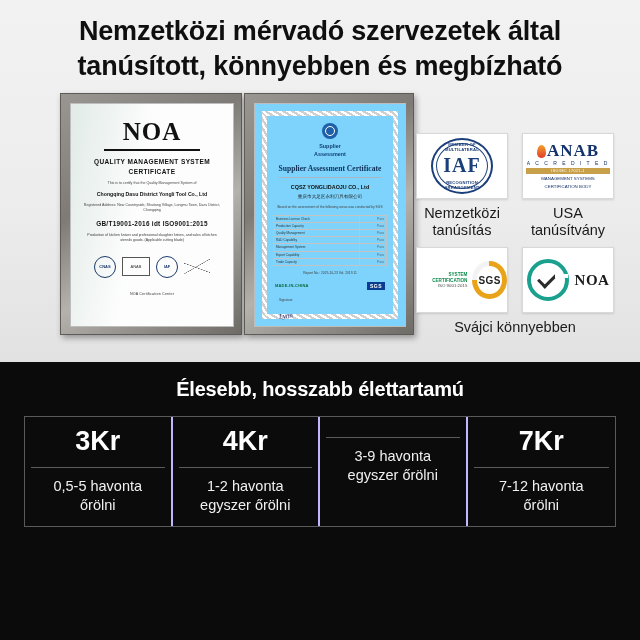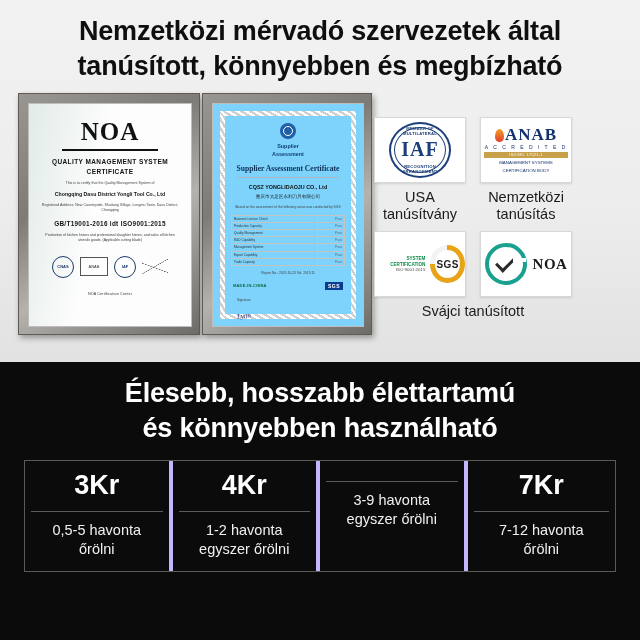--- a/index.html
+++ b/index.html
@@ -34,23 +34,24 @@
     color: #0f0f0f;
     font-size: 27px;
     font-weight: bold;
     line-height: 1.28;
     letter-spacing: -0.2px;
   }
   .top-headline .line2 { display: block; }
 
   .cert-row {
     display: flex;
-    align-items: center;
+    align-items: flex-end;
     padding: 4px 14px 0 18px;
     gap: 2px;
+    margin-left: 42px;
   }
 
   
   .frame {
     background: linear-gradient(145deg, #9a9691 0%, #7e7a76 35%, #b5b1ac 60%, #6e6a66 100%);
     padding: 9px;
     box-shadow: 2px 3px 6px rgba(0,0,0,.35);
     border: 1px solid #5f5b57;
   }
   .frame-inner {
@@ -388,35 +389,35 @@
   
   .bottom-section {
     flex: 1;
     background: #0b0b0b;
     color: #fff;
     padding: 14px 16px 10px 16px;
     box-sizing: border-box;
   }
   .bottom-headline {
     text-align: center;
-    font-size: 27px;
+    font-size: 20px;
     font-weight: bold;
     line-height: 1.3;
     letter-spacing: -0.2px;
     color: #ffffff;
     margin-bottom: 14px;
   }
   .grid-table {
     border: 1px solid #5a5a5a;
     display: grid;
     grid-template-columns: repeat(4, 1fr);
     margin: 0 8px;
   }
   .cell {
-    border-right: 4px solid #c4b5fd;
+    border-right: 2px solid #c4b5fd;
     padding: 10px 6px 12px 6px;
     text-align: center;
     box-sizing: border-box;
   }
   .cell:last-child { border-right: none; }
   .cell-val {
     font-size: 27px;
     font-weight: bold;
     color: #fff;
     line-height: 1.1;
@@ -544,24 +545,24 @@
               <span class="anab-flame"></span><span>ANAB</span>
             </div>
             <div class="anab-sub">A C C R E D I T E D</div>
             <div class="anab-bar">ISO/IEC 17021-1</div>
             <div class="anab-foot">MANAGEMENT SYSTEMS</div>
             <div class="anab-foot">CERTIFICATION BODY</div>
           </div>
         </div>
 
         <div class="badge-cap">
+          <span>Nemzetközi tanúsítás</span>
+        </div>
+        <div class="badge-cap">
           <span>USA tanúsítvány</span>
-        </div>
-        <div class="badge-cap">
-          <span>Nemzetközi tanúsítás</span>
         </div>
 
         <div class="badge-box">
           <div class="sgsbadge">
             <div class="sgs-left">
               <div class="sgs-green">SYSTEM CERTIFICATION</div>
               <div class="sgs-gray">ISO 9001:2015</div>
             </div>
             <div class="sgs-mark">
               <span>SGS</span>
@@ -572,30 +573,29 @@
         <div class="badge-box">
           <div class="noabadge">
             <div class="noa-c">
               <div class="noa-check"></div>
             </div>
             <div class="noa-word">NOA</div>
           </div>
         </div>
 
         <div class="badge-cap-wide">
-          <span>Svájci tanúsított</span>
+          <span>Svájci könnyebben</span>
         </div>
       </div>
     </div>
   </div>
 
   <div class="bottom-section">
     <div class="bottom-headline">
       <div>Élesebb, hosszabb élettartamú</div>
-      <div>és könnyebben használható</div>
     </div>
 
     <div class="grid-table">
       <div class="cell">
         <div class="cell-val">3Kr</div>
         <div class="cell-div"></div>
         <div class="cell-desc">0,5-5 havonta</div>
         <div class="cell-desc">őrölni</div>
       </div>
       <div class="cell">

